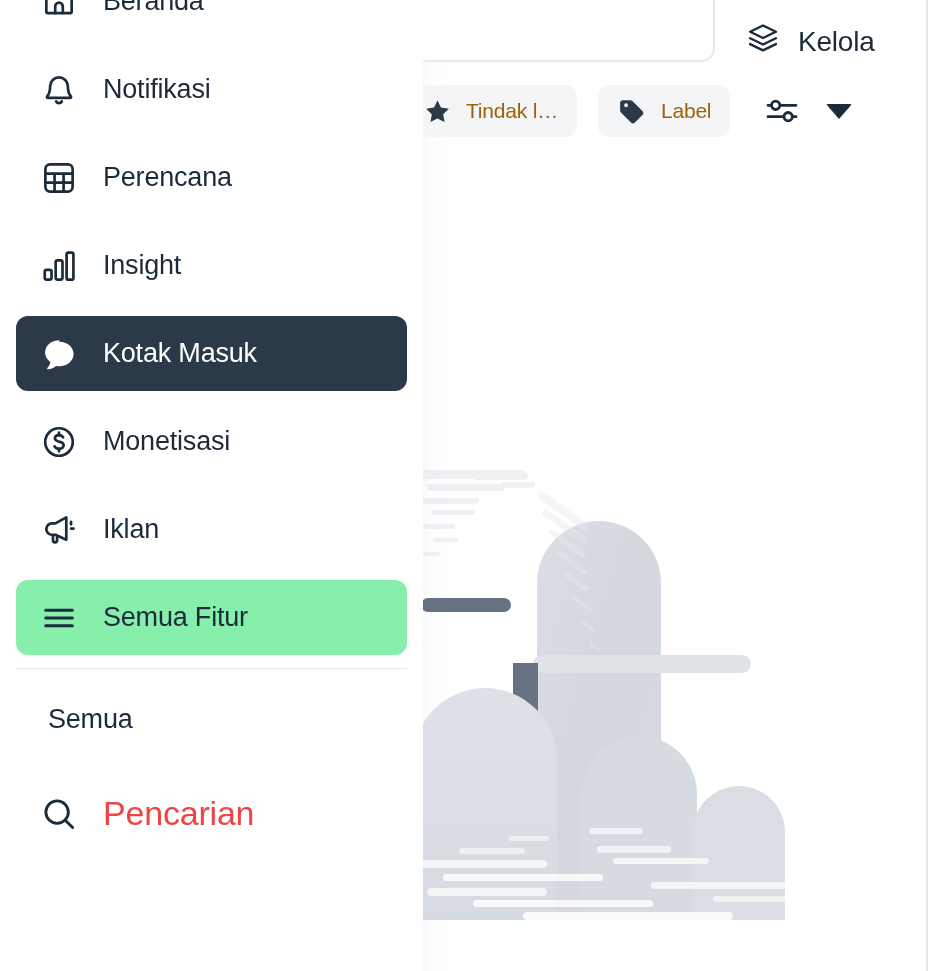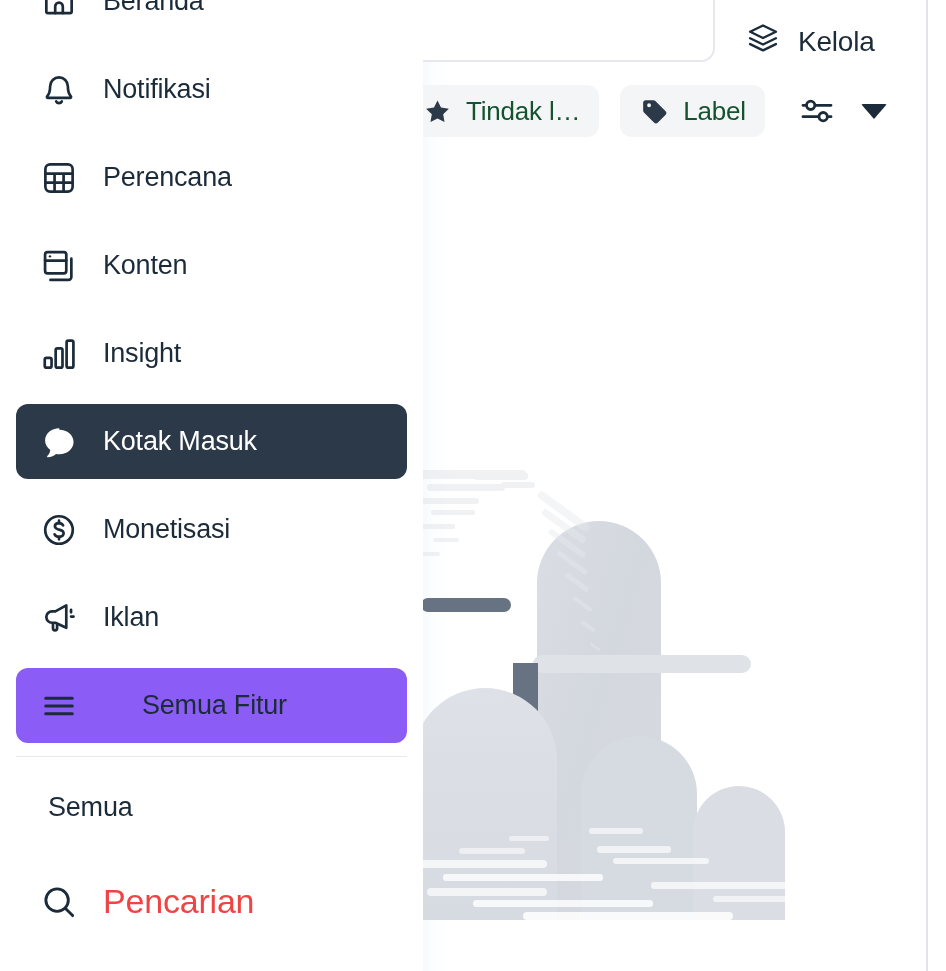--- a/index.html
+++ b/index.html
@@ -48,21 +48,21 @@
     margin-left:22px;
     font-size:27px;
     line-height:1;
     letter-spacing:-0.2px;
     color:#1c2b39;
     white-space:nowrap;
   }
   .nav-item.active { background:#2b3949; }
   .nav-item.active .ico { color:#ffffff; }
   .nav-item.active .lbl { color:#ffffff; font-weight:normal; }
-  .nav-item.ghost { background:#8b5cf6;gap:39px; }
+  .nav-item.ghost { background:#86efac; }
 
   .nav-divider {
     margin:10px 16px 0 16px;
     height:1px;
     background:#e7e9ed;
   }
 
   .plain-item {
     display:flex; align-items:center;
     height:74px;
@@ -137,21 +137,21 @@
   .pill {
     display:flex; align-items:center;
     height:52px;
     padding:0 19px;
     border-radius:12px;
     background:#f4f5f7;
     cursor:pointer;
   }
   .pill .ico { width:30px; height:30px; display:flex; align-items:center; justify-content:center; color:#2b3949; }
   .pill .lbl {
-    margin-left:14px; font-size:26px; color:#14532d;
+    margin-left:14px; font-size:21px; color:#a16207;
     letter-spacing:-0.2px; white-space:nowrap;
   }
   .pill.sp { margin-left:21px; }
 
   .filter-btn {
     margin-left:30px;
     width:44px; height:44px;
     display:flex; align-items:center; justify-content:center;
     color:#1c2b39; cursor:pointer;
   }
@@ -212,31 +212,20 @@
       <div class="nav-item">
         <span class="ico">
           <svg width="38" height="38" viewBox="0 0 24 24" fill="none" stroke="currentColor" stroke-width="1.7" stroke-linecap="round" stroke-linejoin="round">
             <rect x="3.4" y="3.4" width="17.2" height="17.2" rx="3"></rect>
             <path d="M3.4 9.2h17.2M3.4 14.9h17.2M9.2 9.2v11.4M14.9 9.2v11.4"></path>
           </svg>
         </span>
         <span class="lbl">Perencana</span>
       </div>
 
-      <div class="nav-item">
-        <span class="ico">
-          <svg width="38" height="38" viewBox="0 0 24 24" fill="none" stroke="currentColor" stroke-width="1.7" stroke-linecap="round" stroke-linejoin="round">
-            <rect x="3.2" y="3.2" width="13.4" height="13.4" rx="1.6"></rect>
-            <path d="M3.2 8.6h13.4"></path>
-            <circle cx="6.3" cy="5.9" r="0.75" fill="currentColor" stroke="none"></circle>
-            <path d="M19.8 7.4v11.6a1.8 1.8 0 0 1-1.8 1.8H6.6"></path>
-          </svg>
-        </span>
-        <span class="lbl">Konten</span>
-      </div>
 
       <div class="nav-item">
         <span class="ico">
           <svg width="38" height="38" viewBox="0 0 24 24" fill="none" stroke="currentColor" stroke-width="1.7" stroke-linecap="round" stroke-linejoin="round">
             <rect x="3" y="14.4" width="4.3" height="6.2" rx="1.1"></rect>
             <rect x="9.9" y="8.4" width="4.3" height="12.2" rx="1.1"></rect>
             <rect x="16.8" y="3.6" width="4.3" height="17" rx="1.1"></rect>
           </svg>
         </span>
         <span class="lbl">Insight</span>

